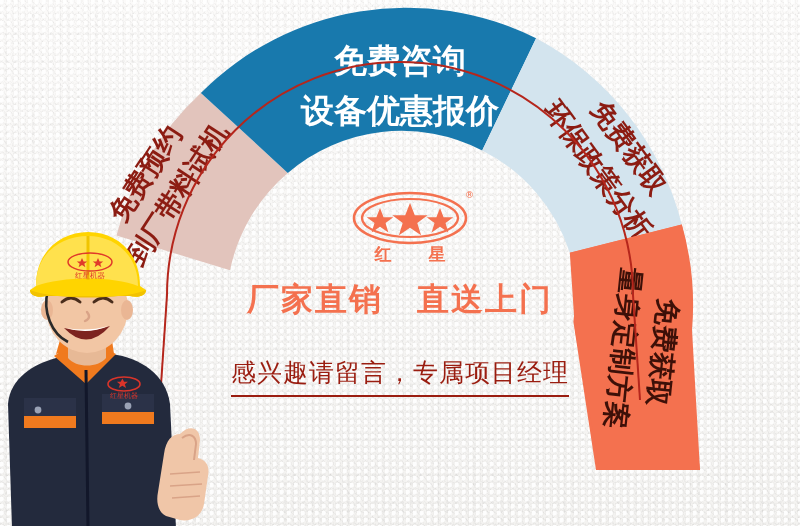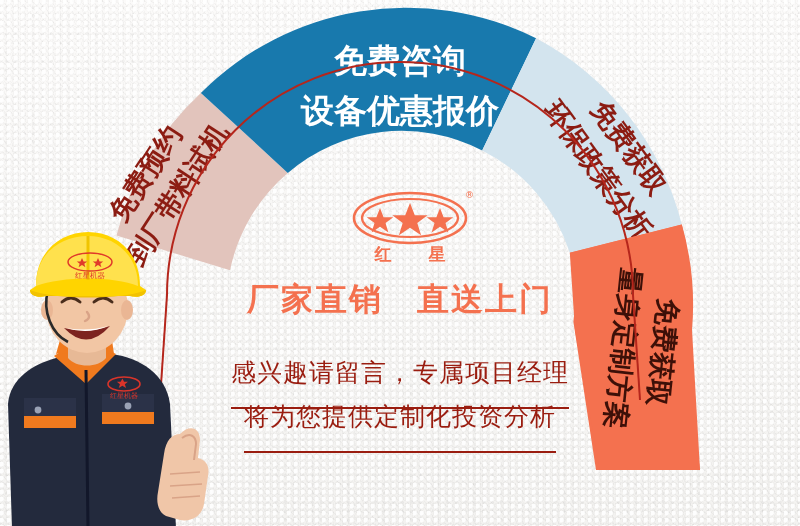--- a/index.html
+++ b/index.html
@@ -43,21 +43,21 @@
     font-family:"DejaVu Sans","Liberation Sans",sans-serif;
     white-space:nowrap;
   }
   .subline{
     position:absolute;left:180px;width:440px;text-align:center;
     font-size:25px;color:#9a1d10;letter-spacing:1px;
     font-family:"DejaVu Sans","Liberation Sans",sans-serif;
     white-space:nowrap;
   }
   .subline span{
-    border-bottom:2px solid #9a1d10;padding-bottom:20px;
+    border-bottom:2px solid #9a1d10;padding-bottom:8px;
   }
   #sub1{top:356px;}
   #sub2{top:400px;}
   
   #worker{position:absolute;left:-6px;top:228px;width:230px;height:300px;}
 </style>
 </head>
 <body>
 
 <div id="stage">
@@ -128,23 +128,20 @@
       <text x="120" y="16" font-size="9" fill="#f4714f" font-family="'DejaVu Sans','Liberation Sans',sans-serif">®</text>
       <text x="38" y="78" font-size="17" font-weight="bold" text-anchor="middle" fill="#f4714f" font-family="'DejaVu Sans','Liberation Sans',sans-serif">红</text>
       <text x="92" y="78" font-size="17" font-weight="bold" text-anchor="middle" fill="#f4714f" font-family="'DejaVu Sans','Liberation Sans',sans-serif">星</text>
     </svg>
   </div>
 
   <div class="headline" style="color: rgb(244, 113, 79);">厂家直销　直送上门</div>
   <div class="subline" id="sub1" style="color: rgb(154, 29, 16);">
     <span style="border-bottom-color: rgb(154, 29, 16);">感兴趣请留言，专属项目经理</span>
   </div>
-  <div class="subline" id="sub2" style="color: rgb(154, 29, 16);">
-    <span style="border-bottom-color: rgb(154, 29, 16);">将为您提供定制化投资分析</span>
-  </div>
 
   <svg id="worker" viewBox="0 0 230 300">
 
     <g>
       <path d="M 18,300 L 14,176 C 16,150 40,136 62,130 L 118,126 C 146,130 172,146 176,176 L 182,300 Z" fill="#232a3d"></path>
 
       <path d="M 60,128 L 92,156 L 122,126 L 110,120 L 92,136 L 72,120 Z" fill="#f07a1e"></path>
       <path d="M 62,126 C 72,122 84,130 92,140 C 100,130 112,122 120,126 L 118,112 L 92,122 L 66,112 Z" fill="#f07a1e"></path>
 
       <path d="M 92,142 L 94,300" stroke="#12172a" stroke-width="3" fill="none"></path>

